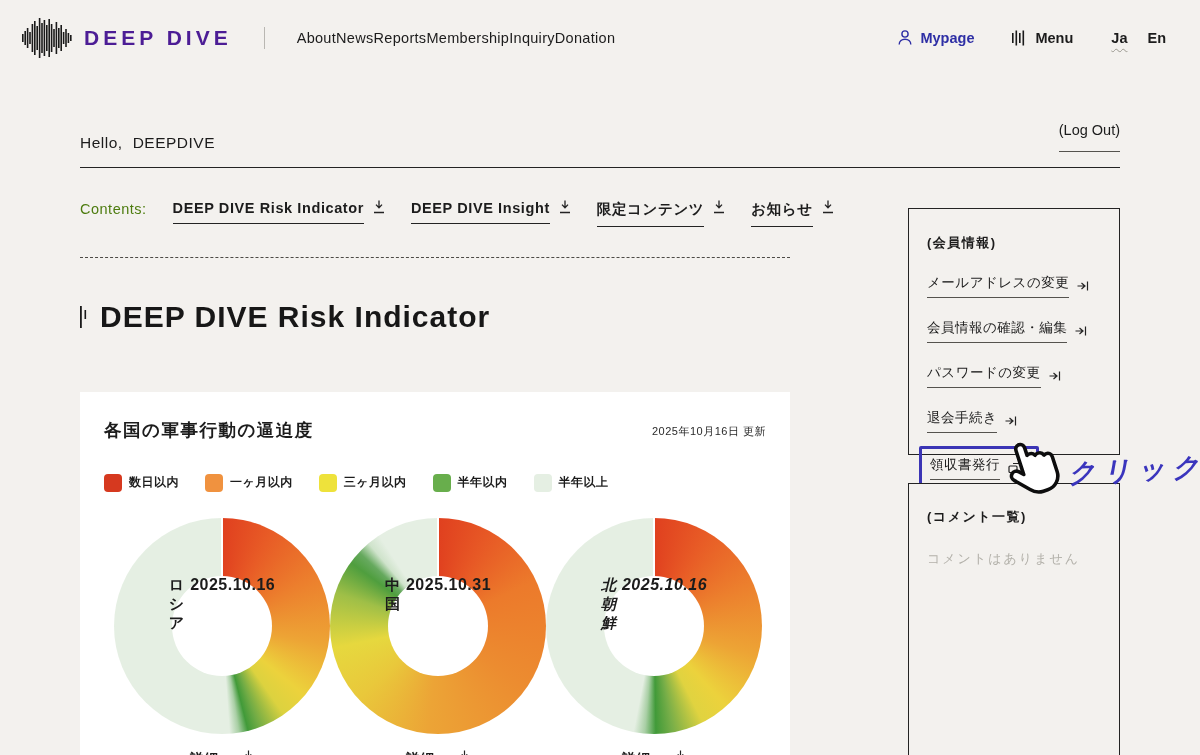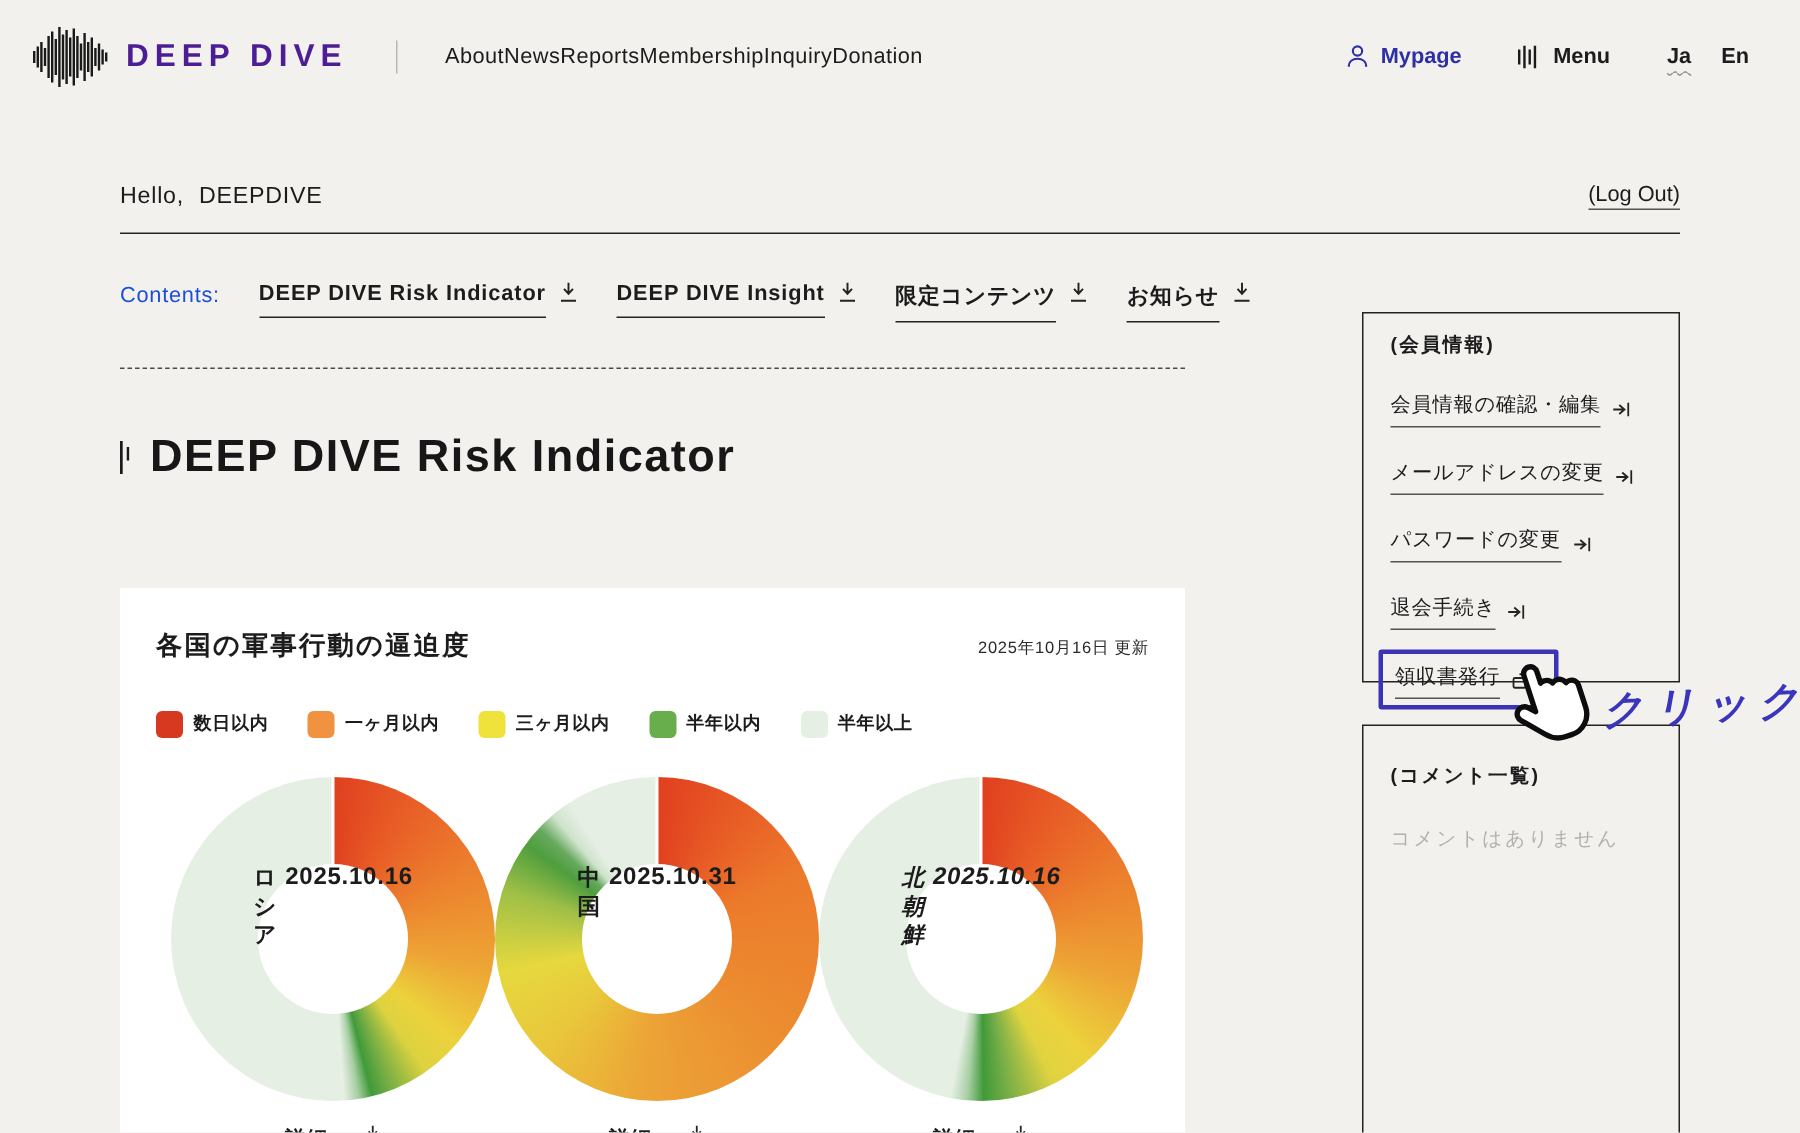--- a/index.html
+++ b/index.html
@@ -23,26 +23,26 @@
   .mypage { display:flex; align-items:center; gap:7px; color:#2e2fa5; font-size:14.5px; font-weight:600; cursor:pointer; }
   .menu-btn { display:flex; align-items:center; gap:8px; font-size:14.5px; font-weight:600; color:#1c1c1c; cursor:pointer; }
   .lang { display:flex; gap:20px; font-size:14.5px; font-weight:600; }
   .lang-ja { text-decoration:underline wavy #9a988f 1px; text-underline-offset:5px; cursor:pointer; }
   .lang-en { cursor:pointer; }
 
   
   .greeting-row { display:flex; justify-content:space-between; align-items:flex-end; margin:47px 80px 0; }
   .greeting { font-size:15.5px; letter-spacing:0.5px; }
   .greeting .username { margin-left:10px; }
-  .logout { font-size:14.5px; color:#1c1c1c; text-decoration:none; border-bottom:1px solid #55534e; padding-bottom:1px; cursor:pointer; }
+  .logout { font-size:14.5px; color:#1c1c1c; text-decoration:none; border-bottom:1px solid #55534e; padding-bottom:13px; cursor:pointer; }
   .rule { border:0; border-top:1.5px solid #232323; margin:15px 80px 0; }
 
   
   .contents-row { display:flex; align-items:flex-start; gap:26px; margin:32px 80px 0; }
-  .contents-label { font-size:14.5px; color:#1d4ed8; letter-spacing:0.5px; padding-top:1px; }
+  .contents-label { font-size:14.5px; color:#4d7c0f; letter-spacing:0.5px; padding-top:1px; }
   .contents-link { display:inline-flex; align-items:flex-start; gap:9px; cursor:pointer; }
   .contents-link .txt { font-size:14.5px; font-weight:600; letter-spacing:0.6px; border-bottom:1.5px solid #232323; padding-bottom:7px; }
   .dotted-rule { border:0; border-top:1.5px dashed #4c4a45; width:710px; margin:30px 0 0 80px; }
 
   
   .page-title-row { display:flex; align-items:center; gap:12px; margin:42px 80px 0; }
   .page-title { font-size:30px; font-weight:700; letter-spacing:1px; color:#171717; }
 
   
   .card { position:absolute; left:80px; top:392px; width:710px; height:420px; background:#ffffff; padding:26px 24px; }
@@ -61,21 +61,21 @@
   .donut-hole { position:absolute; left:50%; top:50%; transform:translate(-50%,-50%);
     width:100px; height:100px; border-radius:50%; background:#ffffff;
     display:flex; flex-direction:row; justify-content:center; gap:4px; }
   .donut-name { font-size:15px; font-weight:700; letter-spacing:2px; }
   .donut-date { font-size:16px; font-weight:600; letter-spacing:0.5px; }
   .detail-link { display:inline-flex; align-items:flex-start; gap:9px; margin-top:16px; cursor:pointer; }
   .detail-link .txt { font-size:13.5px; font-weight:600; letter-spacing:1px; border-bottom:1.5px solid #232323; padding-bottom:6px; }
 
   
   .side-box { position:absolute; left:908px; width:212px; background:#f3f1ee; border:1.5px solid #232323; }
-  .member-box { top:208px; height:247px; padding:12px 18px; }
+  .member-box { top:208px; height:247px; padding:25px 18px; }
   .comment-box { top:483px; height:420px; padding:24px 18px; }
   .side-title { font-size:13px; font-weight:700; letter-spacing:1.5px; }
   .side-links { margin-top:22px; display:flex; flex-direction:column; gap:21px; }
   .side-link { display:inline-flex; align-items:center; gap:8px; cursor:pointer; width:max-content; }
   .side-link .txt { font-size:13.5px; letter-spacing:0.5px; border-bottom:1px solid #55534e; padding-bottom:5px; }
   .receipt-highlight { border:3px solid #3b35b5; border-radius:2px; padding:6px 14px 4px 8px; margin:-8px 0 -6px -8px; width:max-content; }
   .comment-empty { margin-top:24px; font-size:13px; color:#b3b1aa; letter-spacing:2px; }
 
   
   .hand-cursor { position:absolute; left:1004px; top:438px; width:58px; height:62px; }
@@ -272,27 +272,27 @@
             </svg>
         </span>
       </div>
     </div>
   </section>
 
   <aside class="side-box member-box">
     <div class="side-title">(会員情報)</div>
     <div class="side-links">
       <span class="side-link">
-        <span class="txt">会員情報の確認・編集</span>
+        <span class="txt">メールアドレスの変更</span>
         <svg width="12" height="12" viewBox="0 0 12 12" fill="none" stroke="#232323" stroke-width="1.2">
             <path d="M0.5 6 H7 M4.5 3 L8 6 L4.5 9 M10.5 1.5 V10.5"></path>
           </svg>
       </span>
       <span class="side-link">
-        <span class="txt">メールアドレスの変更</span>
+        <span class="txt">会員情報の確認・編集</span>
         <svg width="12" height="12" viewBox="0 0 12 12" fill="none" stroke="#232323" stroke-width="1.2">
             <path d="M0.5 6 H7 M4.5 3 L8 6 L4.5 9 M10.5 1.5 V10.5"></path>
           </svg>
       </span>
       <span class="side-link">
         <span class="txt">パスワードの変更</span>
         <svg width="12" height="12" viewBox="0 0 12 12" fill="none" stroke="#232323" stroke-width="1.2">
             <path d="M0.5 6 H7 M4.5 3 L8 6 L4.5 9 M10.5 1.5 V10.5"></path>
           </svg>
       </span>

